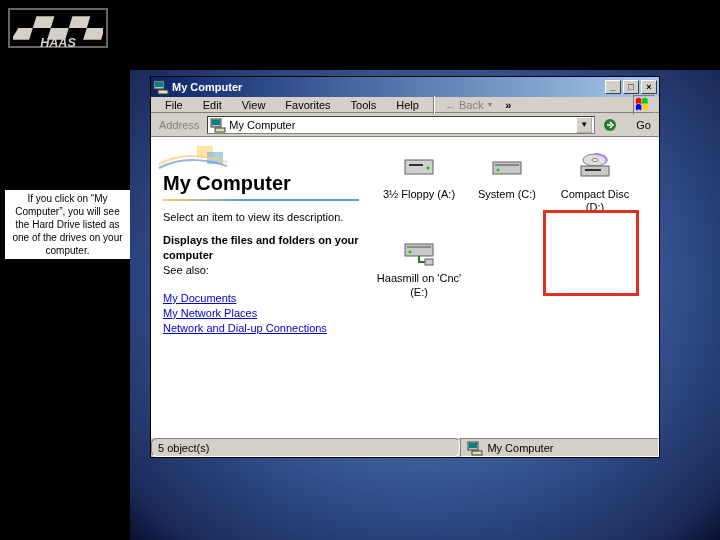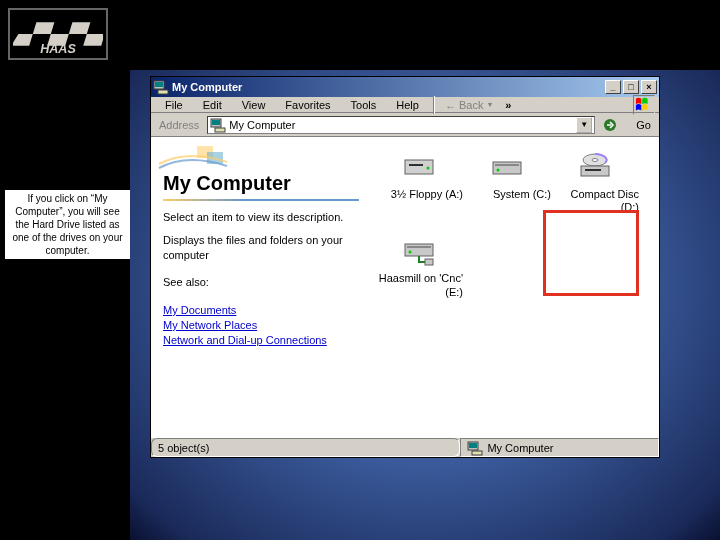--- a/index.html
+++ b/index.html
@@ -14,21 +14,21 @@
     overflow: hidden;
   }
   .slide-bg {
     position: absolute;
     top: 70px; left: 130px; right: 0; bottom: 0;
     background: radial-gradient(ellipse at 50% 45%, #5a7fc0 0%, #3a5a9a 50%, #1a2a5a 90%, #0a1030 100%);
   }
   .logo {
     position: absolute;
     top: 8px; left: 8px;
-    width: 100px; height: 52px;
+    width: 100px; height: 40px;
     background: #000;
     border: 2px solid #666;
     display: flex; align-items: center; justify-content: center;
   }
   .logo svg { width: 90px; height: 46px; }
   .caption {
     position: absolute;
     top: 190px; left: 5px;
     width: 125px;
     background: #fff;
@@ -119,37 +119,37 @@
   }
   .left h2 {
     font-family: Arial, sans-serif;
     font-size: 20px;
     font-weight: bold;
     margin: 24px 0 4px 0;
     color: #000;
   }
   .left .rule { height: 2px; background: linear-gradient(to right, #ffcc66 0%, #6699cc 40%, #6699cc 100%); margin-bottom: 10px; }
   .left .desc { color: #000; margin-bottom: 10px; }
-  .left .sub { color: #000; margin-bottom: 12px; line-height: 1.4; }
+  .left .sub { color: #000; line-height: 1.4; font-weight: bold; }
   .left .see { color: #000; margin-bottom: 16px; }
   .left a { color: #0000cc; text-decoration: underline; display: block; margin: 3px 0; }
   .right {
     flex: 1;
     padding: 8px 4px;
     display: flex;
     flex-wrap: wrap;
     align-content: flex-start;
   }
   .drive {
     width: 88px;
     text-align: center;
     margin: 4px 0 16px 0;
   }
   .drive .ic { margin: 0 auto 4px; }
-  .drive .lbl { color: #000; line-height: 1.2; text-align: right; }
+  .drive .lbl { color: #000; line-height: 1.2; }
   .highlight {
     position: absolute;
     border: 3px solid #e03020;
     pointer-events: none;
   }
   .statusbar {
     display: flex;
     border-top: 1px solid #fff;
     height: 20px;
   }

